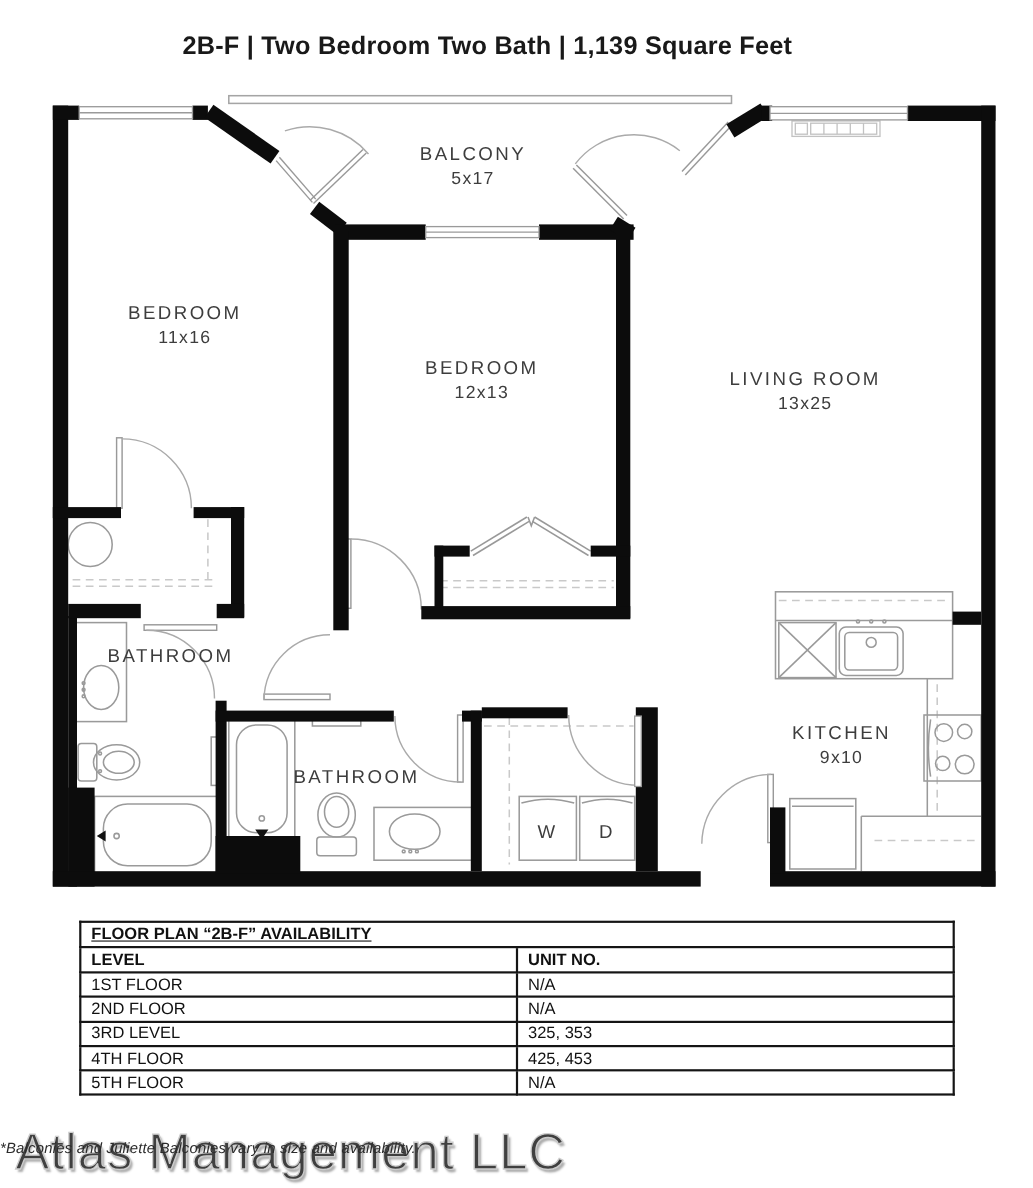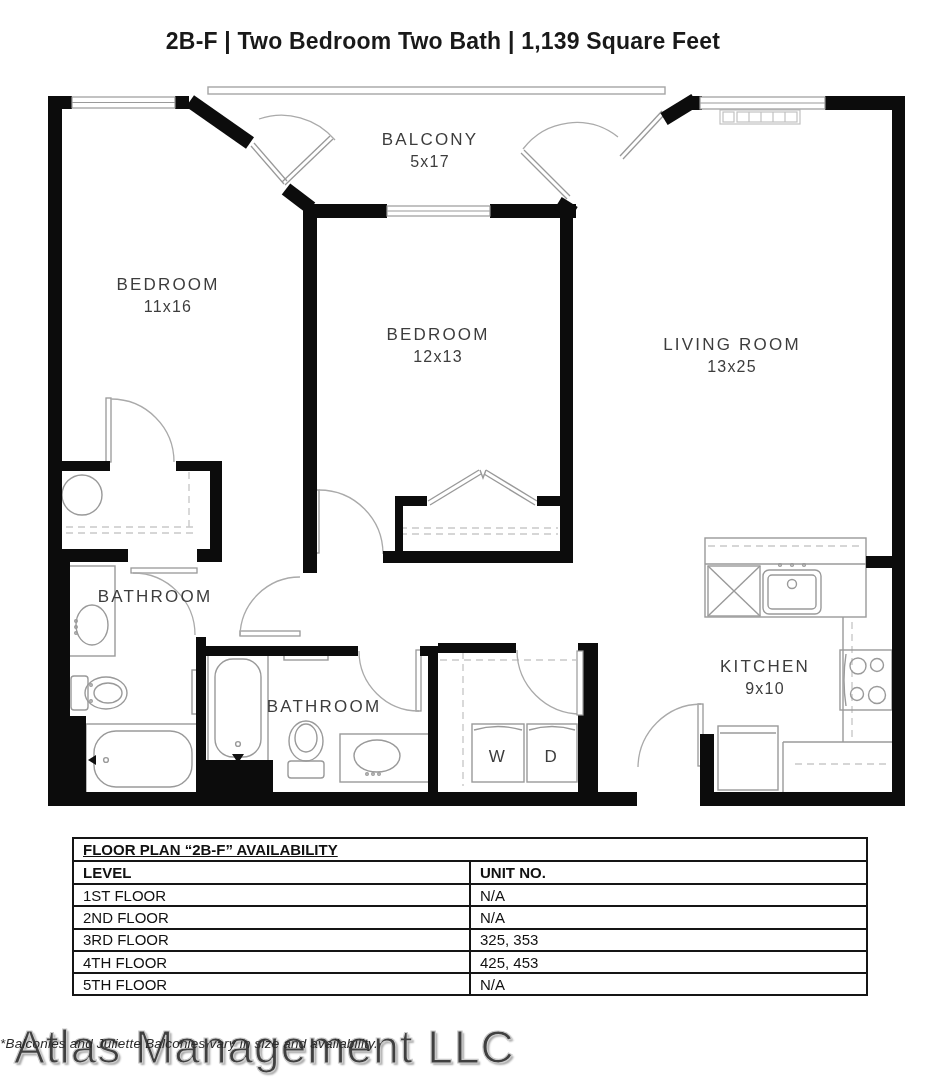--- a/index.html
+++ b/index.html
@@ -318,21 +318,21 @@
       </tr>
       <tr class="t-row">
         <td class="col-level">1ST FLOOR</td>
         <td>N/A</td>
       </tr>
       <tr class="t-row">
         <td class="col-level">2ND FLOOR</td>
         <td>N/A</td>
       </tr>
       <tr class="t-row">
-        <td class="col-level">3RD FLOOR</td>
+        <td class="col-level">3RD LEVEL</td>
         <td>325, 353</td>
       </tr>
       <tr class="t-row">
         <td class="col-level">4TH FLOOR</td>
         <td>425, 453</td>
       </tr>
       <tr class="t-row">
         <td class="col-level">5TH FLOOR</td>
         <td>N/A</td>
       </tr>

